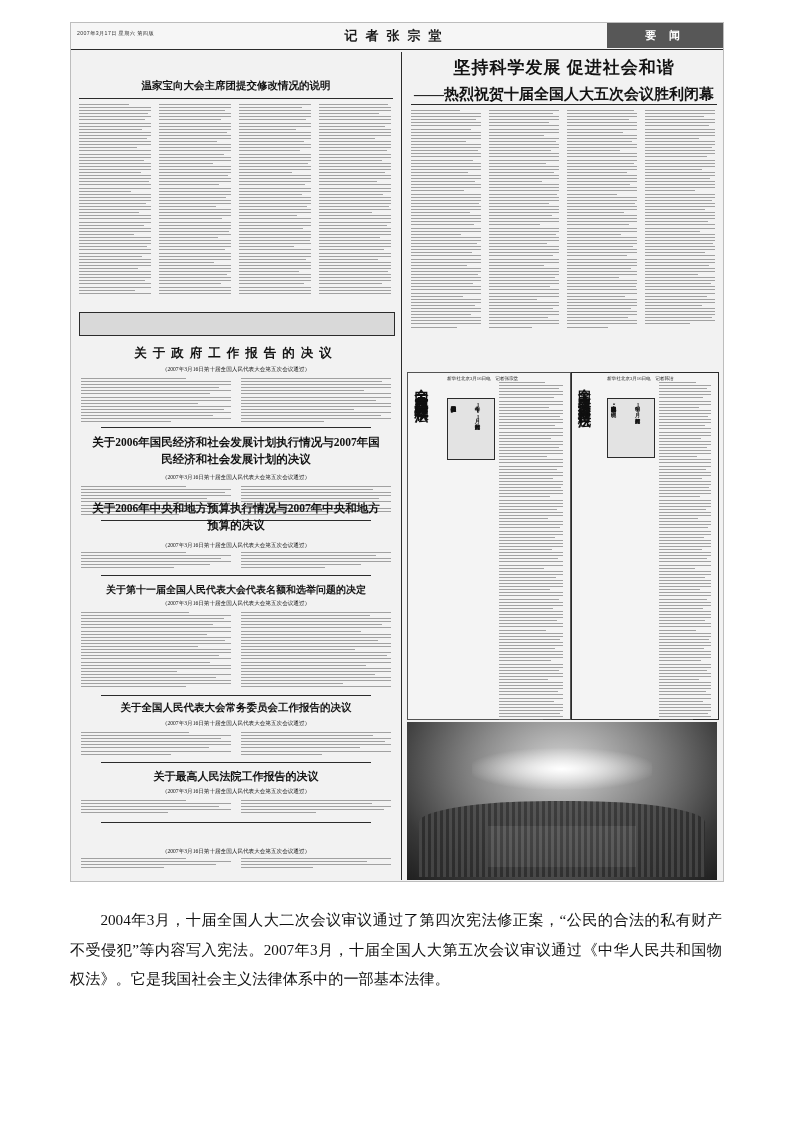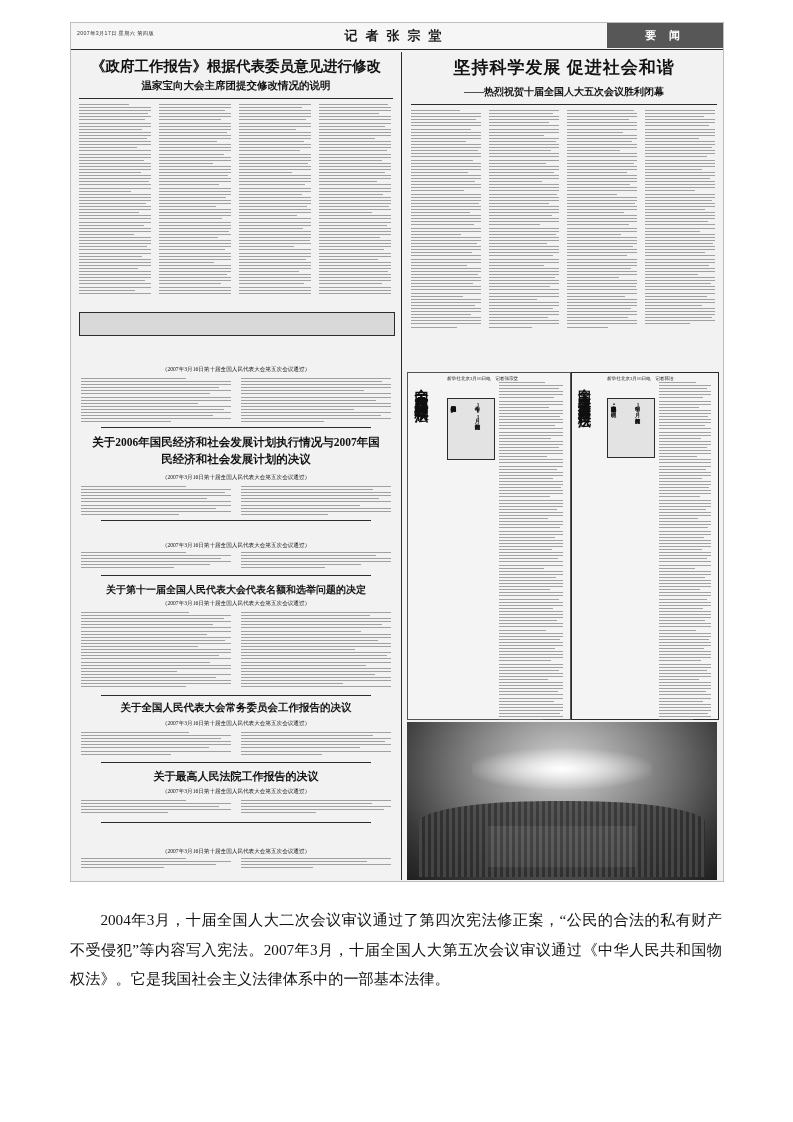--- a/index.html
+++ b/index.html
@@ -118,21 +118,20 @@
   <div class="np-masthead">
     <div class="np-date">2007年3月17日 星期六 第四版</div>
     <div class="np-title">记者张宗堂</div>
     <div class="np-section">要 闻</div>
   </div>
 
   <div class="np-body">
 
     <div class="col-divider" style="left:330px;top:2px;height:828px;"></div>
 
-    <div class="hl" style="left:6px;top:8px;width:318px;font-size:14.5px;">《政府工作报告》根据代表委员意见进行修改</div>
     <div class="hl" style="left:14px;top:30px;width:302px;font-size:10.5px;font-weight:bold;">温家宝向大会主席团提交修改情况的说明</div>
     <div class="rule" style="left:8px;top:48px;width:314px;"></div>
 
     <div class="lines" style="left:8px;top:54px;width:72px;">
       <i style="width:70%"></i>
         <i style="width:100%"></i>
         <i style="width:100%"></i>
         <i style="width:96%"></i>
         <i style="width:100%"></i>
         <i style="width:92%"></i>
@@ -381,20 +380,21 @@
         <i style="width:100%"></i>
         <i style="width:100%"></i>
         <i style="width:88%"></i>
         <i style="width:100%"></i>
         <i style="width:100%"></i>
         <i style="width:100%"></i>
     </div>
 
     <div class="boxed" style="left:8px;top:262px;width:314px;height:22px;background:#ddd9cf;"></div>
 
+    <div class="hl" style="left:14px;top:296px;width:302px;font-size:12.5px;letter-spacing:6px;">关于政府工作报告的决议</div>
     <div class="hl" style="left:14px;top:316px;width:302px;font-size:5.6px;font-weight:normal;">（2007年3月16日第十届全国人民代表大会第五次会议通过）</div>
     <div class="lines" style="left:10px;top:328px;width:150px;">
       <i style="width:70%"></i>
         <i style="width:100%"></i>
         <i style="width:100%"></i>
         <i style="width:92%"></i>
         <i style="width:100%"></i>
         <i style="width:86%"></i>
         <i style="width:100%"></i>
         <i style="width:100%"></i>
@@ -446,20 +446,21 @@
         <i style="width:100%"></i>
         <i style="width:92%"></i>
         <i style="width:100%"></i>
         <i style="width:79%"></i>
         <i style="width:100%"></i>
         <i style="width:100%"></i>
         <i style="width:58%"></i>
     </div>
     <div class="rule" style="left:30px;top:470px;width:270px;"></div>
 
+    <div class="hl" style="left:16px;top:450px;width:298px;font-size:11.5px;line-height:1.5;">关于2006年中央和地方预算执行情况与2007年中央和地方预算的决议</div>
     <div class="hl" style="left:14px;top:492px;width:302px;font-size:5.6px;font-weight:normal;">（2007年3月16日第十届全国人民代表大会第五次会议通过）</div>
     <div class="lines" style="left:10px;top:502px;width:150px;">
       <i style="width:70%"></i>
         <i style="width:100%"></i>
         <i style="width:93%"></i>
         <i style="width:100%"></i>
         <i style="width:86%"></i>
         <i style="width:62%"></i>
     </div>
     <div class="lines" style="left:170px;top:502px;width:150px;">
@@ -580,21 +581,21 @@
         <i style="width:55%"></i>
     </div>
     <div class="lines" style="left:170px;top:808px;width:150px;">
       <i style="width:100%"></i>
         <i style="width:84%"></i>
         <i style="width:100%"></i>
         <i style="width:48%"></i>
     </div>
 
     <div class="hl" style="left:336px;top:8px;width:314px;font-size:17px;letter-spacing:1px;">坚持科学发展  促进社会和谐</div>
-    <div class="hl" style="left:336px;top:36px;width:314px;font-size:10px;">——热烈祝贺十届全国人大五次会议胜利闭幕</div>
+    <div class="hl" style="left:336px;top:36px;width:314px;font-size:15px;">——热烈祝贺十届全国人大五次会议胜利闭幕</div>
     <div class="rule" style="left:340px;top:54px;width:306px;"></div>
 
     <div class="lines" style="left:340px;top:60px;width:70px;">
       <i style="width:70%"></i>
         <i style="width:100%"></i>
         <i style="width:100%"></i>
         <i style="width:93%"></i>
         <i style="width:100%"></i>
         <i style="width:100%"></i>
         <i style="width:86%"></i>

